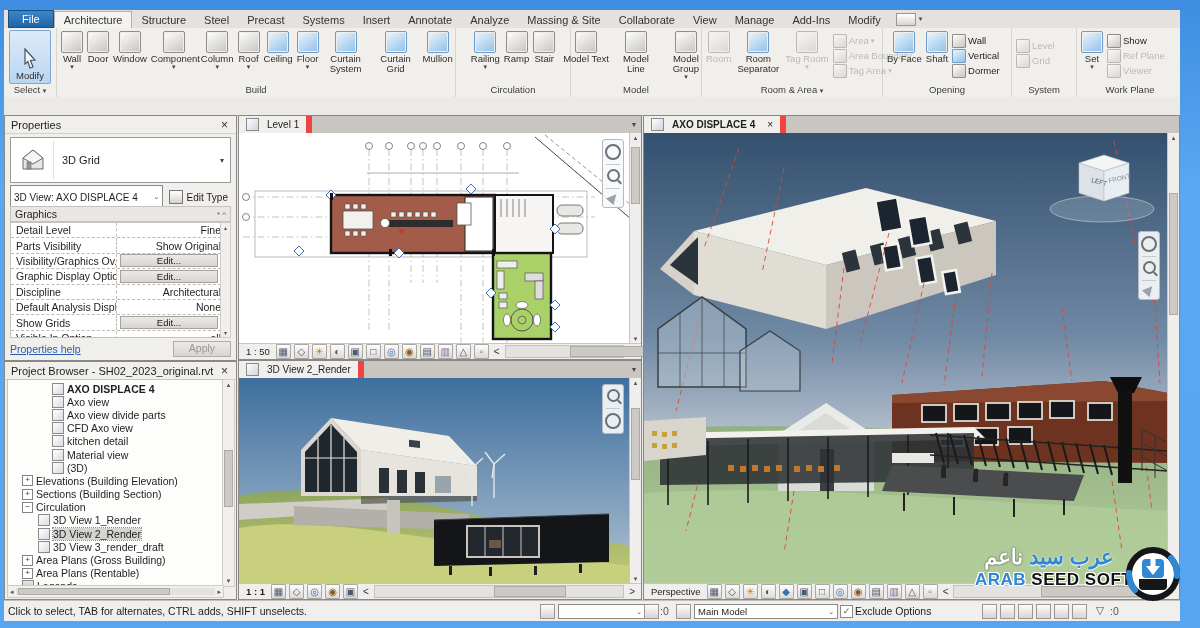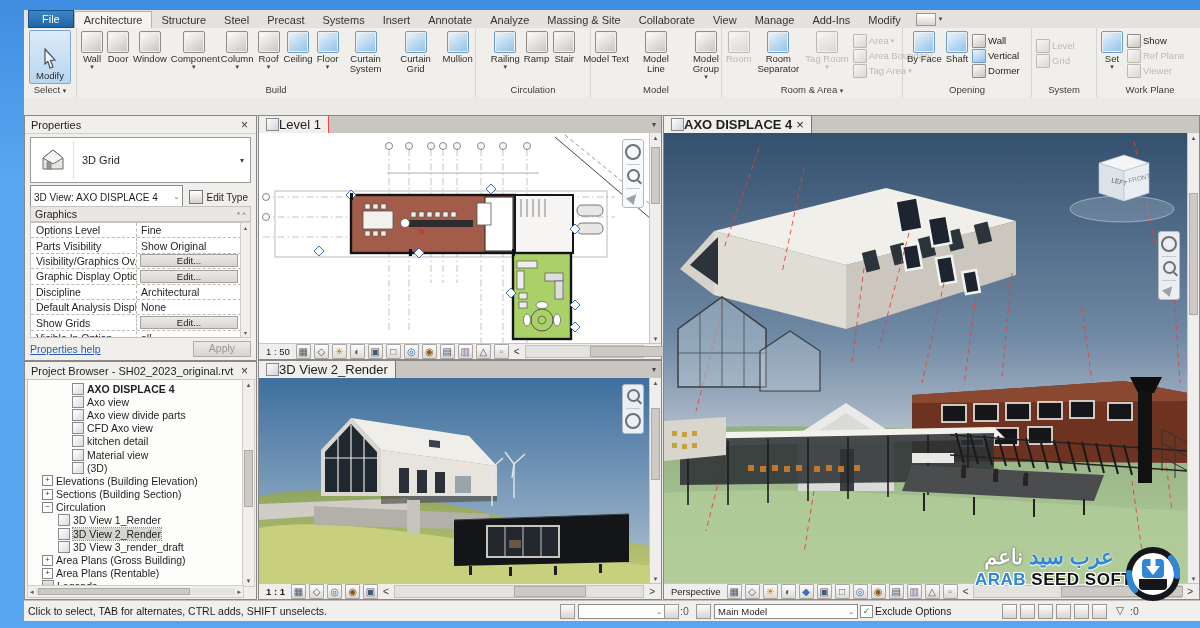--- a/index.html
+++ b/index.html
@@ -1,18 +1,18 @@
 <!DOCTYPE html>
 <html><head>
 <meta charset="utf-8">
 <style>
   html,body{margin:0;padding:0;background:#888;}
   #screen{position:relative;width:1200px;height:628px;background:linear-gradient(#3f8de0,#5aa8f2 30%,#57a5f0);overflow:hidden;
     font-family:"Liberation Sans",sans-serif;font-size:11px;color:#1e1e1e;-webkit-user-select:none;}
-  #inner{position:absolute;left:24px;top:10px;width:1176px;height:610px;background:#eae8e5;}
+  #inner{position:absolute;left:4px;top:10px;width:1176px;height:610px;background:#eae8e5;}
 
   
   #tabsrow{position:absolute;left:0;top:0;right:0;height:18px;background:#e4e1de;display:flex;align-items:flex-end;padding-left:4px;}
   .rtab{padding:2px 9px 2px;font-size:11px;color:#333;white-space:nowrap;}
   .rtab.file{background:linear-gradient(#3c86c8,#1f65a6);color:#fff;border:1px solid #174f86;padding:2px 13px;}
   .rtab.active{background:#f5f3f1;border:1px solid #b5b2ae;border-bottom:none;}
   #ribbonbody{position:absolute;left:0;top:18px;right:0;height:69px;background:#f1efec;border-bottom:1px solid #c7c4c0;display:flex;}
   .rpanel{display:flex;flex-direction:column;border-right:1px solid #d8d5d1;flex:0 0 auto;}
   .rbody{flex:1;display:flex;align-items:flex-start;padding:2px 2px 0;}
   .rtitle{height:13px;font-size:9.5px;color:#3c3c3c;text-align:center;line-height:12px;white-space:nowrap;}
@@ -26,21 +26,21 @@
   .ric12{width:12px;height:12px;background:linear-gradient(145deg,#fff,#c9c6c1);border:1px solid #908d88;border-radius:1px;flex:0 0 auto;}
   .ric12.b{background:linear-gradient(145deg,#eef6fd,#8fc0e8);border-color:#6f9cc4;}
   .dis{opacity:.55;}
   .dis .rlab,.dis span{color:#8f8d89;}
   #modifybtn{width:40px;height:50px;background:linear-gradient(#dcebf9,#b9d6f0);border:1px solid #7fa8d4;border-radius:2px;display:flex;flex-direction:column;align-items:center;justify-content:flex-end;padding-bottom:2px;}
   #optionsbar{position:absolute;left:0;top:87px;right:0;height:18px;background:#eceae7;border-bottom:1px solid #bab7b3;}
 
   
   .pane{position:absolute;background:#fff;border:1px solid #8a8886;box-sizing:border-box;}
   .vtabbar{position:absolute;left:0;top:0;right:0;height:17px;background:#c9c6c2;display:flex;align-items:stretch;border-bottom:1px solid #9a9794;}
-  .vtab{display:flex;align-items:center;gap:0;padding:0 7px;background:#f1efec;border-right:1px solid #ef4444;font-size:13px;white-space:nowrap;}
+  .vtab{display:flex;align-items:center;gap:8px;padding:0 7px;background:#f1efec;border-right:6px solid #ef4444;font-size:10px;white-space:nowrap;}
   .vtico{width:11px;height:11px;border:1px solid #8a8a8a;background:linear-gradient(135deg,#fdfdfc,#cdd6de);flex:0 0 auto;}
   .tablist{margin-left:auto;padding:0 5px;font-size:8px;color:#444;align-self:center;}
   .canvas{position:absolute;left:0;top:17px;right:11px;bottom:15px;overflow:hidden;}
   .vscroll{position:absolute;top:17px;right:0;width:11px;bottom:15px;background:#f0eeec;border-left:1px solid #c9c6c2;font-size:7px;color:#555;text-align:center;}
   .vthumb{position:absolute;left:1px;right:1px;background:#cdcac6;border:1px solid #aeaba7;}
   .sarr{position:absolute;left:0;right:0;height:10px;line-height:10px;}
   .vcbar{position:absolute;left:0;right:0;bottom:0;height:15px;background:#f0eeec;border-top:1px solid #c9c6c2;display:flex;align-items:center;font-size:9.5px;padding:0 4px;gap:3px;}
   .vcico{width:13px;height:13px;font-size:10px;line-height:13px;text-align:center;color:#4a5a6e;background:linear-gradient(#fdfdfc,#dddad6);border:1px solid #aaa7a2;border-radius:1px;flex:0 0 auto;}
   .track{flex:1;height:11px;background:#e4e2df;border:1px solid #c5c2be;position:relative;}
   .hthumb{position:absolute;top:0;bottom:0;background:#cdcac6;border:1px solid #aeaba7;}
@@ -63,21 +63,21 @@
   #typesel .tslab{flex:1;padding-left:6px;font-size:11px;}
   #typesel .tsarr{padding:0 6px;font-size:8px;color:#444;}
   #selrow{position:absolute;left:5px;top:69px;right:5px;height:24px;display:flex;gap:3px;}
   #selcombo{flex:1;background:#fff;border:1px solid #8a8a8a;display:flex;align-items:center;font-size:10px;padding:0 3px;}
   #edittype{display:flex;align-items:center;gap:3px;font-size:10px;padding:0 3px;}
   .et-ic{width:12px;height:12px;border:1px solid #777;background:linear-gradient(#fff,#d5d2ce);}
   #gsec{position:absolute;left:5px;top:90px;right:5px;height:14px;background:#e9e7e4;border:1px solid #c6c3bf;display:flex;align-items:center;font-size:10.5px;padding:0 4px;}
   #prows{position:absolute;left:5px;top:106px;right:14px;bottom:22px;background:#fff;border:1px solid #c6c3bf;overflow:hidden;}
   .prow{display:flex;height:14.4px;border-bottom:1px dashed #bdbab6;font-size:10.5px;align-items:center;}
   .plab{width:100px;padding-left:5px;border-right:1px dashed #bdbab6;white-space:nowrap;overflow:hidden;flex:0 0 auto;align-self:stretch;display:flex;align-items:center;}
-  .pval{flex:1;padding-left:4px;white-space:nowrap;overflow:hidden;}
+  .pval{flex:1;padding-left:4px;white-space:nowrap;overflow:hidden;text-align:right;}
   .pbtn{flex:1;margin:1px 3px;height:11px;background:linear-gradient(#ece9e6,#d8d5d1);border:1px solid #a5a29e;font-size:9.5px;text-align:center;line-height:11px;}
   #pside{position:absolute;right:5px;top:106px;width:9px;bottom:22px;background:#f0efec;border:1px solid #d0cdc9;font-size:6px;color:#555;text-align:center;}
   #pfoot{position:absolute;left:5px;bottom:3px;right:5px;height:16px;display:flex;align-items:center;}
   #phelp{color:#2a5db0;text-decoration:underline;font-size:10.5px;}
   #applybtn{margin-left:auto;width:56px;height:14px;background:linear-gradient(#ece9e6,#d8d5d1);border:1px solid #b0ada9;color:#9a9792;font-size:10.5px;text-align:center;line-height:13px;}
 
   
   #browser{left:0;top:351px;width:233px;height:239px;background:#f0efec;}
   #tree{position:absolute;left:2px;top:17px;right:12px;bottom:12px;background:#fdfdfc;border:1px solid #c6c3bf;overflow:hidden;padding-top:2px;}
   .trow{display:flex;align-items:center;height:13.2px;font-size:10.5px;gap:3px;white-space:nowrap;}
@@ -373,21 +373,21 @@
             <span class="et-ic"></span>
             <span>Edit Type</span>
           </div>
     </div>
     <div id="gsec">
           <span>Graphics</span>
           <span style="margin-left:auto;font-size:8px;color:#666;"><span>*</span> <span>^</span></span>
         </div>
     <div id="prows">
       <div class="prow">
-            <span class="plab">Options Level</span>
+            <span class="plab">Detail Level</span>
             <span class="pval">Fine</span>
           </div>
       <div class="prow">
             <span class="plab">Parts Visibility</span>
             <span class="pval">Show Original</span>
           </div>
       <div class="prow">
             <span class="plab">Visibility/Graphics Ov...</span>
             <span class="pbtn">Edit...</span>
           </div>

